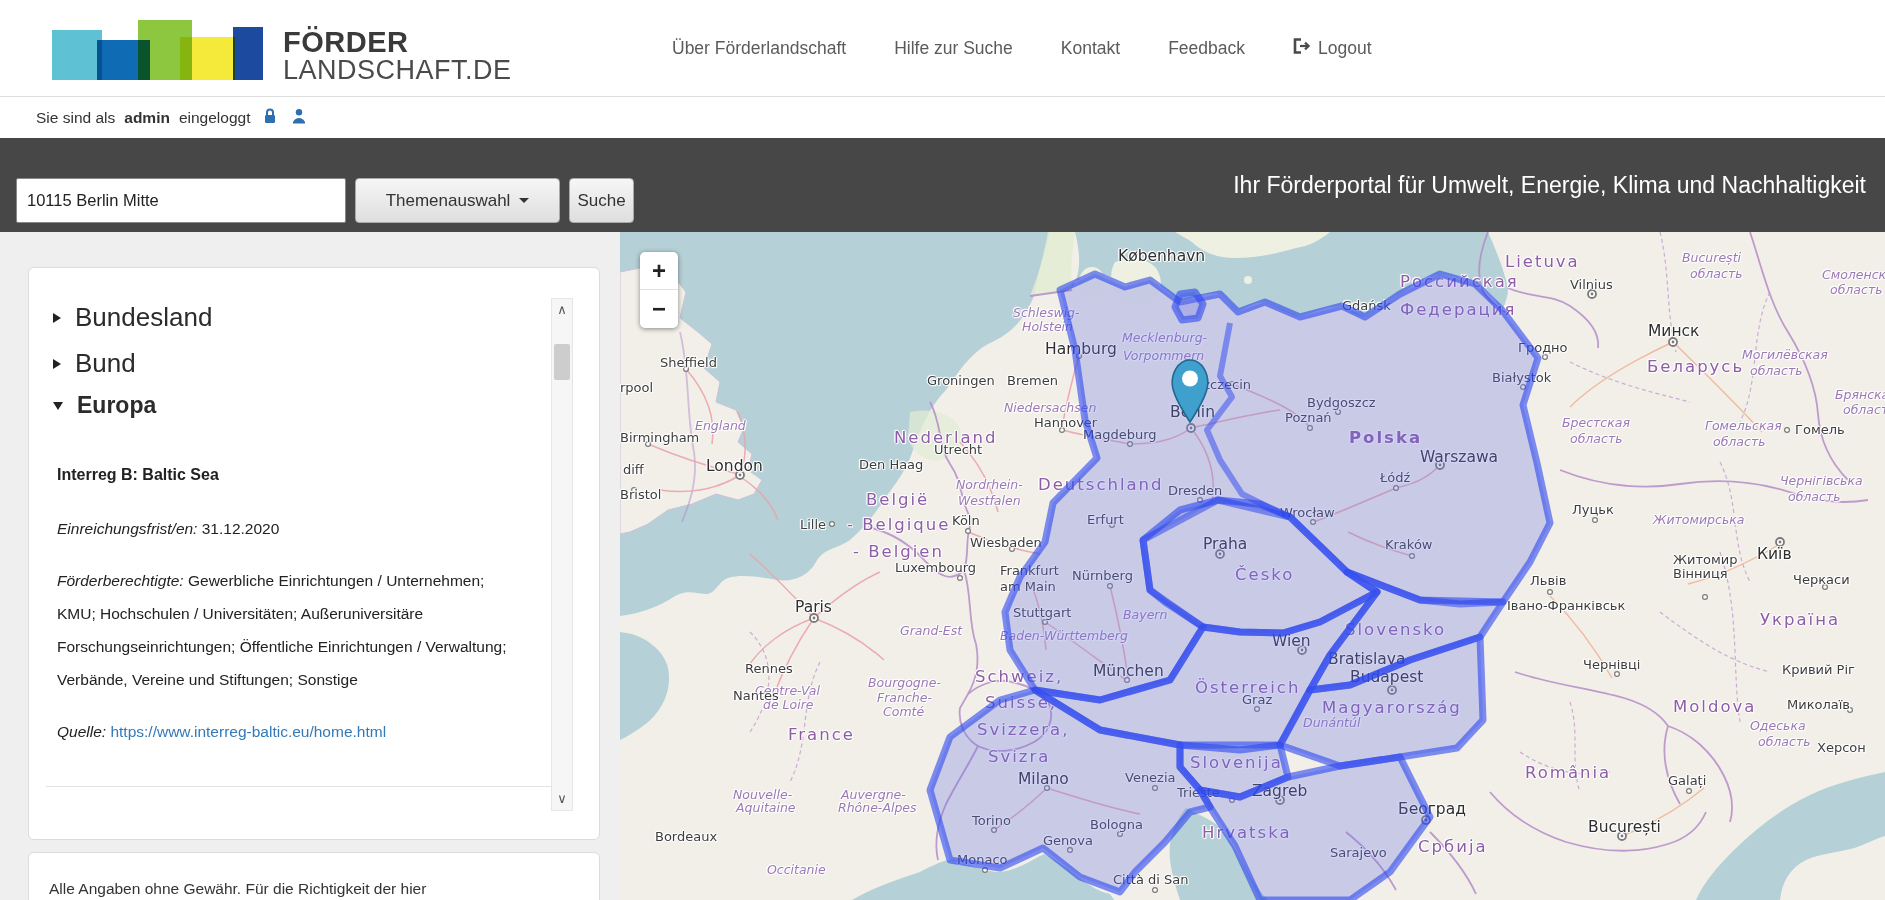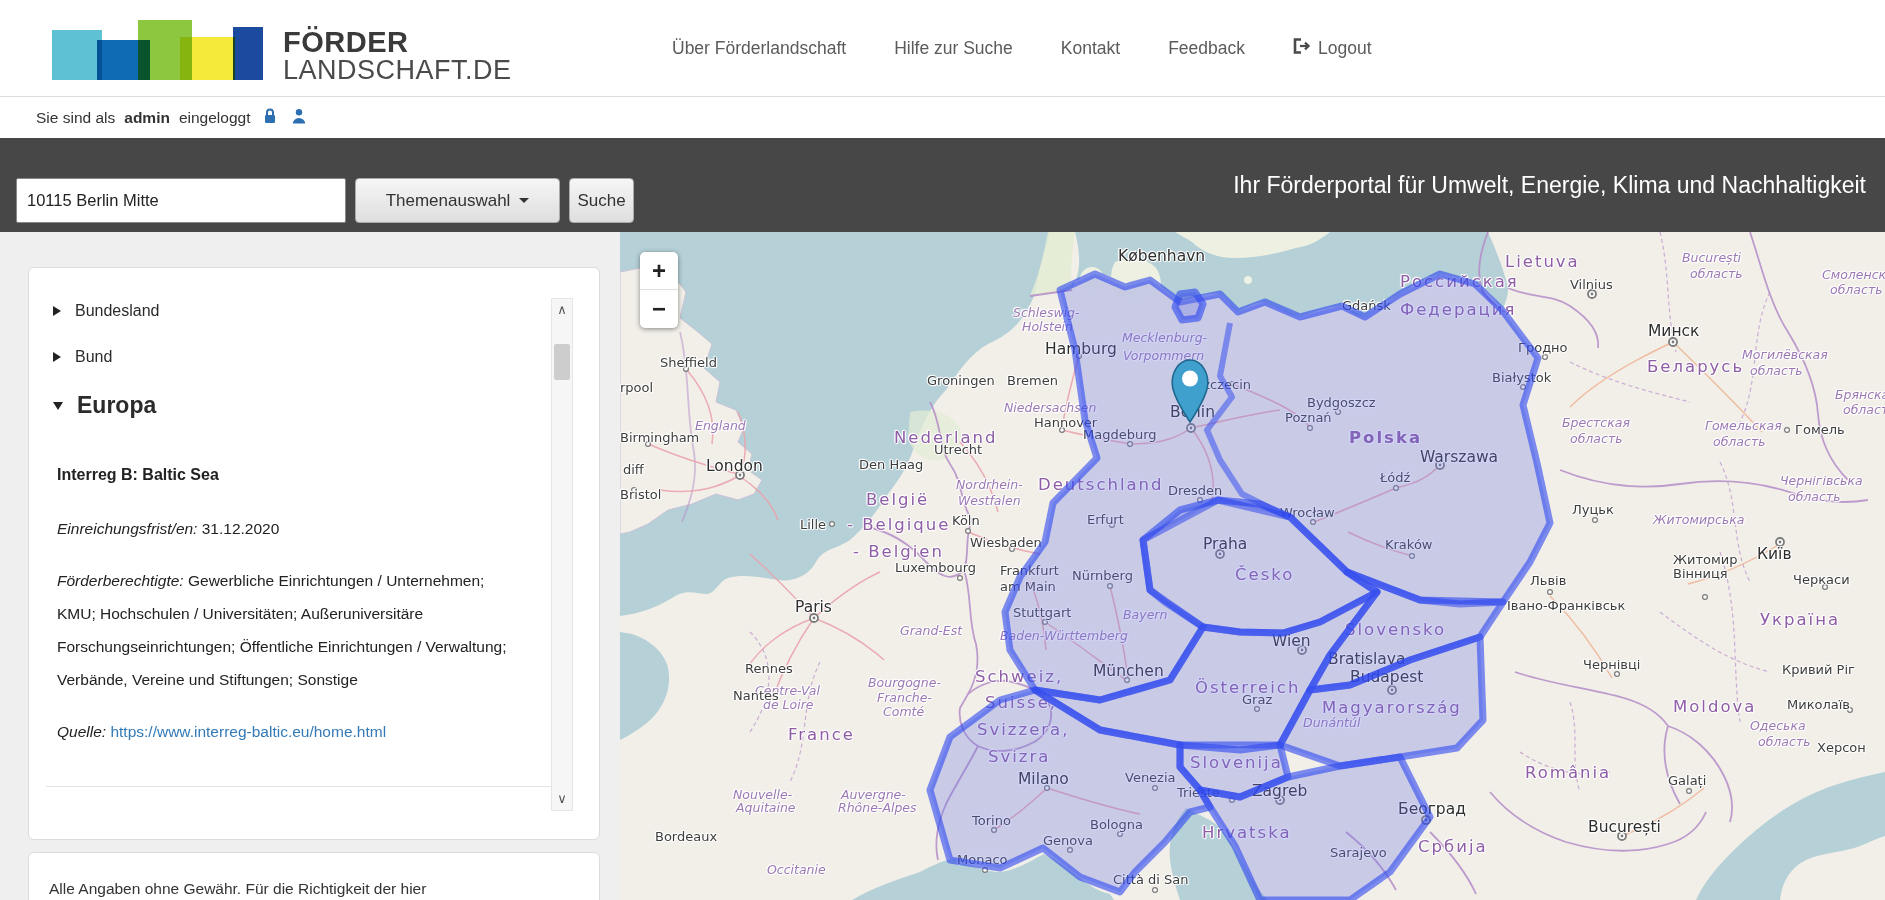--- a/index.html
+++ b/index.html
@@ -42,21 +42,21 @@
            border-top:5px solid #333; }
   .tagline { position:absolute; right:19px; top:0; height:94px; display:flex; align-items:center;
              color:#fff; font-size:23px; font-weight:400; }
 
   
   .main { position:absolute; left:0; top:232px; width:1885px; height:668px; background:#efefef; }
   .card { position:absolute; background:#fff; border:1px solid #dcdcdc; border-radius:6px; }
   .card1 { left:28px; top:35px; width:572px; height:573px; }
   .card2 { left:28px; top:620px; width:572px; height:130px; }
   .acc-row { position:absolute; left:24px; display:flex; align-items:center; gap:14px;
-             font-size:16px; color:#2b2b2b; cursor:pointer; }
+             font-size:26px; color:#2b2b2b; cursor:pointer; }
   .acc-row.bold { font-size:23px; font-weight:bold; }
   .tri-r { width:0;height:0;border-left:8px solid #222;border-top:5.5px solid transparent;border-bottom:5.5px solid transparent; }
   .tri-d { width:0;height:0;border-top:8px solid #222;border-left:5.5px solid transparent;border-right:5.5px solid transparent; }
   .entry { position:absolute; left:28px; top:198px; width:462px; font-size:15.5px; color:#222; }
   .entry h4 { font-size:16px; font-weight:bold; margin-bottom:28px; }
   .entry p { margin-bottom:19px; line-height:33px; }
   .entry i { font-style:italic; }
   .entry a { color:#337ab7; text-decoration:none; cursor:pointer; }
   .card-hr { position:absolute; left:17px; top:518px; width:518px; border:none; border-top:1px solid #e3e3e3; }
   .fakebar { position:absolute; right:26px; top:30px; width:22px; height:513px;

